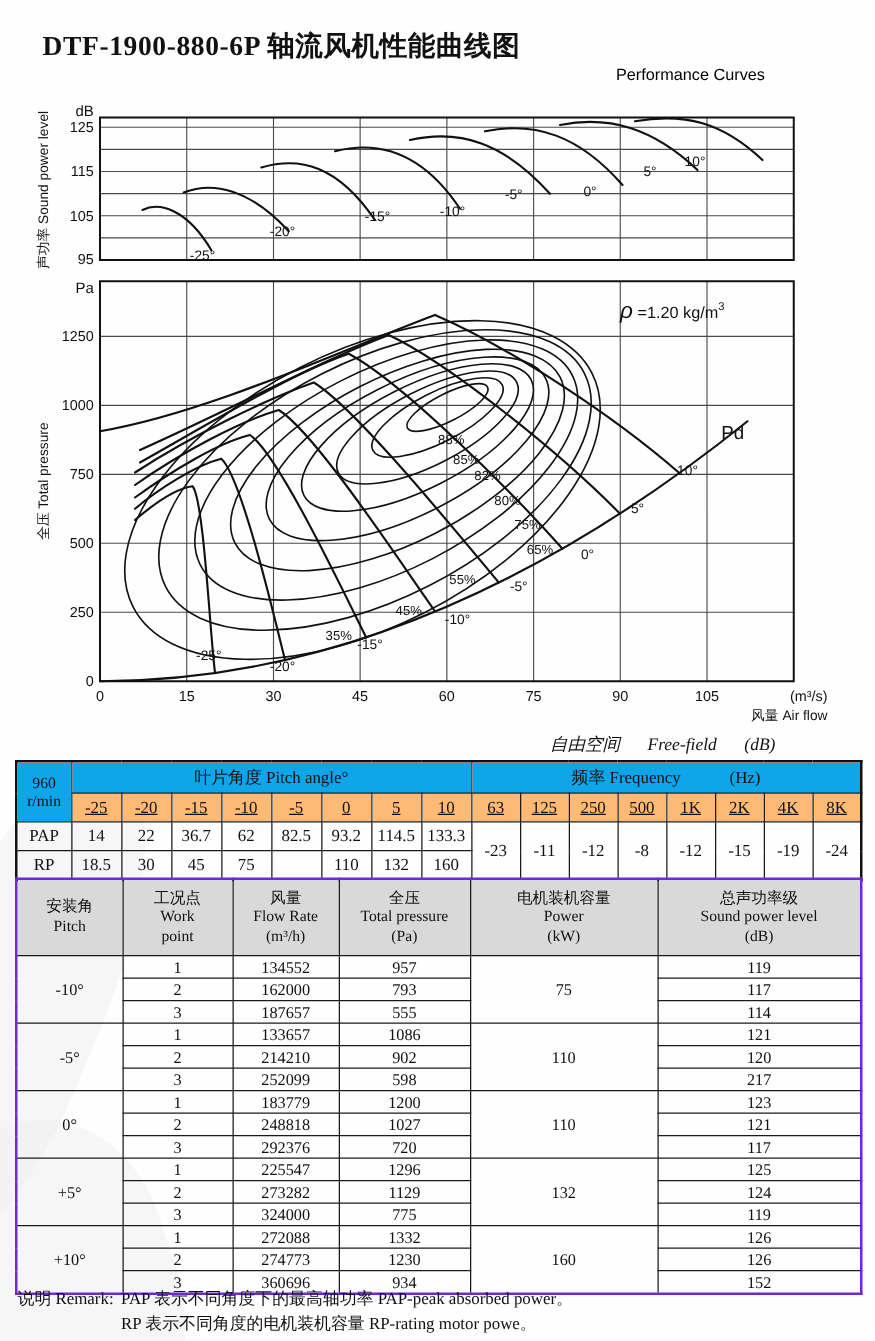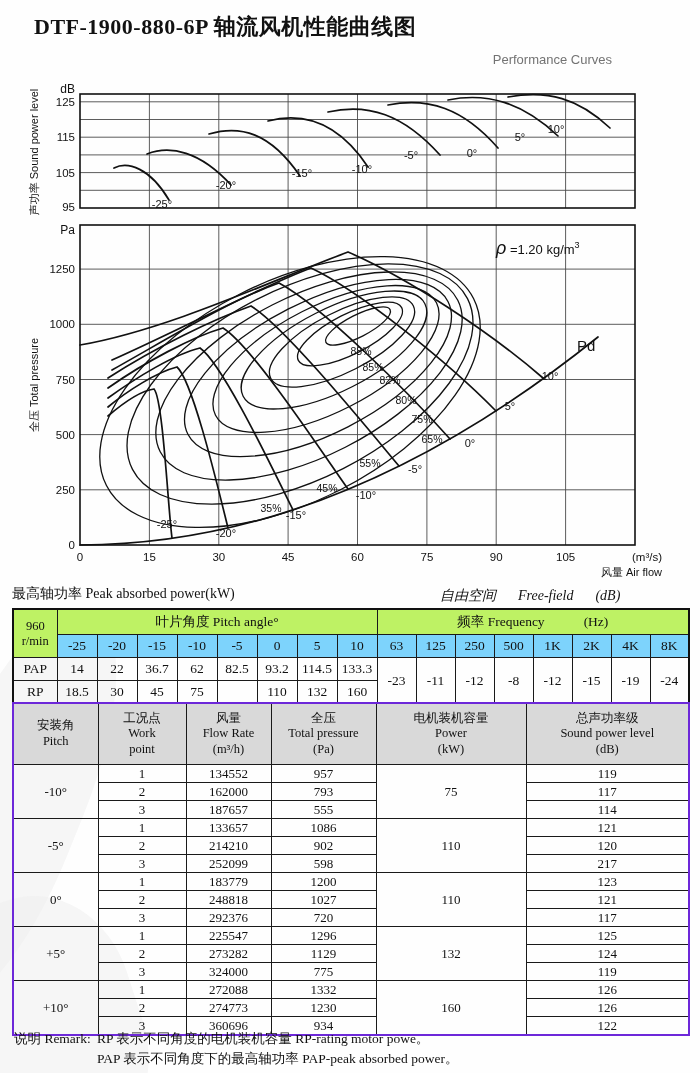--- a/index.html
+++ b/index.html
@@ -1,41 +1,41 @@
 <!DOCTYPE html>
 <html><head>
 <meta charset="utf-8">
 <style>
   html,body{margin:0;padding:0;background:#fff;}
   #page{position:relative;width:700px;height:1073px;background:#fefefe;overflow:hidden;
         font-family:"Liberation Sans",sans-serif;color:#111;}
   .abs{position:absolute;}
   .wm{position:absolute;background:#efefef;opacity:.55;z-index:0;}
-  #title{left:34px;top:12px;font-family:"Liberation Serif",serif;font-weight:bold;font-size:22px;letter-spacing:.5px;}
-  #subtitle{right:88px;top:52px;font-size:13px;color:#737373;}
+  #title{left:34px;top:22px;font-family:"Liberation Serif",serif;font-weight:bold;font-size:22px;letter-spacing:.5px;}
+  #subtitle{right:88px;top:52px;font-size:13px;color:#000000;}
   svg{position:absolute;z-index:1;}
   svg text{font-family:"Liberation Sans",sans-serif;fill:#111;}
   .tick{font-size:11.5px;}
   .unit{font-size:12px;}
   .axlab{font-size:11px;}
   .clab{font-size:11px;}
   .elab{font-size:10.5px;}
   .grid{stroke:#4a4a4a;stroke-width:.9;fill:none;}
   .frame{stroke:#111;stroke-width:1.6;fill:none;}
   .curve{stroke:#111;stroke-width:1.7;fill:none;stroke-linecap:round;}
   .contour{stroke:#111;stroke-width:1.3;fill:none;}
   #peaklab{left:12px;top:585px;font-family:"Liberation Serif",serif;font-size:14px;z-index:2;}
   #freefield{left:440px;top:587px;font-family:"Liberation Serif",serif;font-size:14px;z-index:2;font-style:italic;}
   #freefield span{margin-right:22px;}
   table{border-collapse:collapse;table-layout:fixed;z-index:2;position:absolute;
         font-family:"Liberation Serif",serif;background:transparent;}
   td{border:1.4px solid #1a1a1a;text-align:center;vertical-align:middle;padding:0;overflow:hidden;}
   #papTable{left:12px;top:608px;width:676px;font-size:13.5px;border:2px solid #111;}
-  #papTable .hd{background:#bef264;}
-  #papTable .hd2{background:#7dd3fc;}
+  #papTable .hd{background:#0ea5e9;}
+  #papTable .hd2{background:#fdba74;text-decoration:underline;}
   #papTable td{height:22px;}
   #papTable tr.r1 td{height:24px;}
   .cnsmall{font-size:12.5px;}
   #opTable{left:12px;top:702px;width:676px;font-size:13px;border:2px solid #6d28d9;padding-left:18px;}
   #opTable td{height:17px;}
   #opTable td.h{background:#d9d9d9;height:60px;line-height:1.25;font-size:12.5px;}
   #remark{left:14px;top:1029px;font-family:"Liberation Serif",serif;font-size:13.5px;z-index:2;display:flex;line-height:1.45;}
   #remark .pfx{white-space:nowrap;margin-right:6px;}
   .hzgap{margin-left:39px;}
 </style>
@@ -160,21 +160,20 @@
       <text class="elab" x="362" y="164" text-anchor="middle">82%</text>
       <text class="elab" x="378" y="184" text-anchor="middle">80%</text>
       <text class="elab" x="394" y="203" text-anchor="middle">75%</text>
       <text class="elab" x="404" y="223" text-anchor="middle">65%</text>
       <text class="elab" x="342" y="247" text-anchor="middle">55%</text>
       <text class="elab" x="299" y="272" text-anchor="middle">45%</text>
       <text class="elab" x="243" y="292" text-anchor="middle">35%</text>
     </g>
   </svg>
 
-  <div id="peaklab" class="abs">最高轴功率 Peak absorbed power(kW)</div>
   <div id="freefield" class="abs">
     <span>自由空间</span><span>Free-field</span><span>(dB)</span>
   </div>
 
   <table id="papTable">
     <colgroup>
       <col style="width:44px">
       <col span="8" style="width:40px">
       <col span="8" style="width:39px">
     </colgroup>
@@ -377,26 +376,26 @@
     <tr>
       <td>2</td>
       <td>274773</td>
       <td>1230</td>
       <td>126</td>
     </tr>
     <tr>
       <td>3</td>
       <td>360696</td>
       <td>934</td>
-      <td>122</td>
+      <td>152</td>
     </tr>
   </tbody>
     </table>
 
   <div id="remark" class="abs">
     <span class="pfx">说明 Remark:</span>
     <span>
+      <div>PAP 表示不同角度下的最高轴功率 PAP-peak absorbed power。</div>
       <div>RP 表示不同角度的电机装机容量 RP-rating motor powe。</div>
-      <div>PAP 表示不同角度下的最高轴功率 PAP-peak absorbed power。</div>
     </span>
   </div>
 
 </div>
 
 </body></html>

